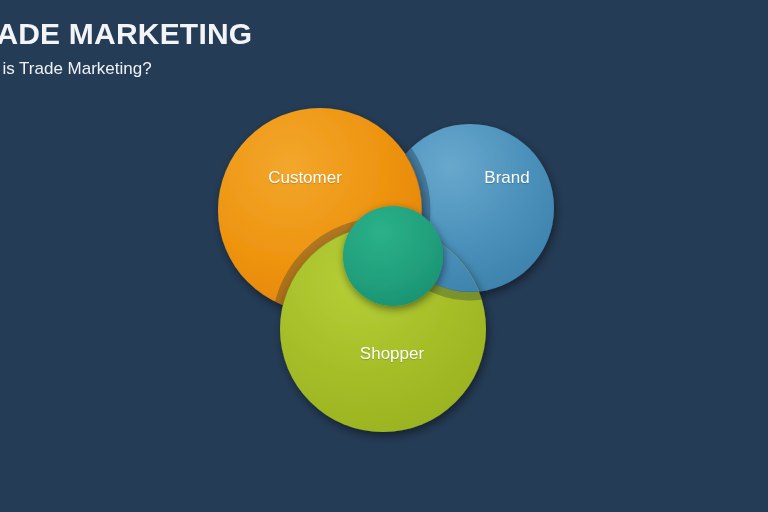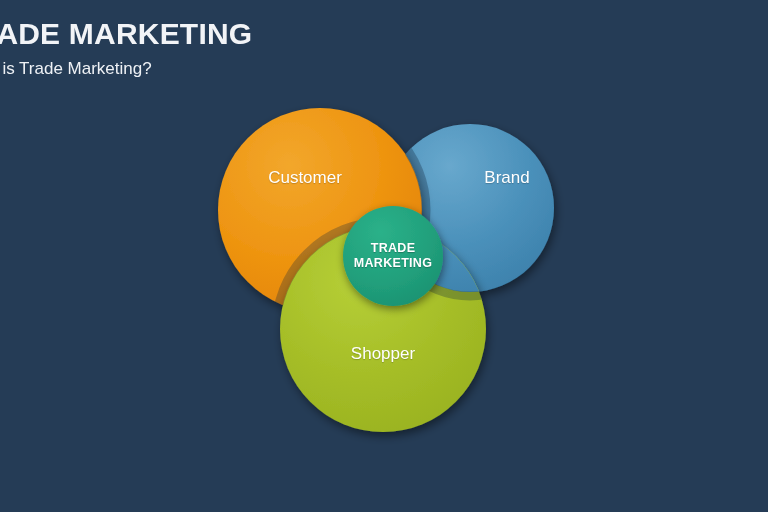--- a/index.html
+++ b/index.html
@@ -154,21 +154,17 @@
       </g>
       <g clip-path="url(#clipShopper)" opacity="0.28">
         <circle cx="470" cy="208" r="88" fill="none" stroke="#10253c" stroke-width="9"></circle>
       </g>
 
       <circle id="circCenter" cx="393" cy="256" r="50" fill="url(#gradCenter)" filter="url(#dropShadowSm)"></circle>
     </svg>
 
     <div class="venn-label" id="label-customer" style="left: 305px; top: 178px;">Customer</div>
     <div class="venn-label" id="label-brand" style="left: 479px; top: 178px; margin-left: 28px;">Brand</div>
-    <div class="venn-label" id="label-shopper" style="left: 383px; top: 354px;">Shopper</div>
+    <div class="venn-label" id="label-shopper" style="left: 392px; top: 354px;">Shopper</div>
 
-    <div id="label-center" style="left: 393px; top: 256px;">
-      <div>TRADE</div>
-      <div>MARKETING</div>
-    </div>
   </div>
 
 </div>
 
 </body></html>

